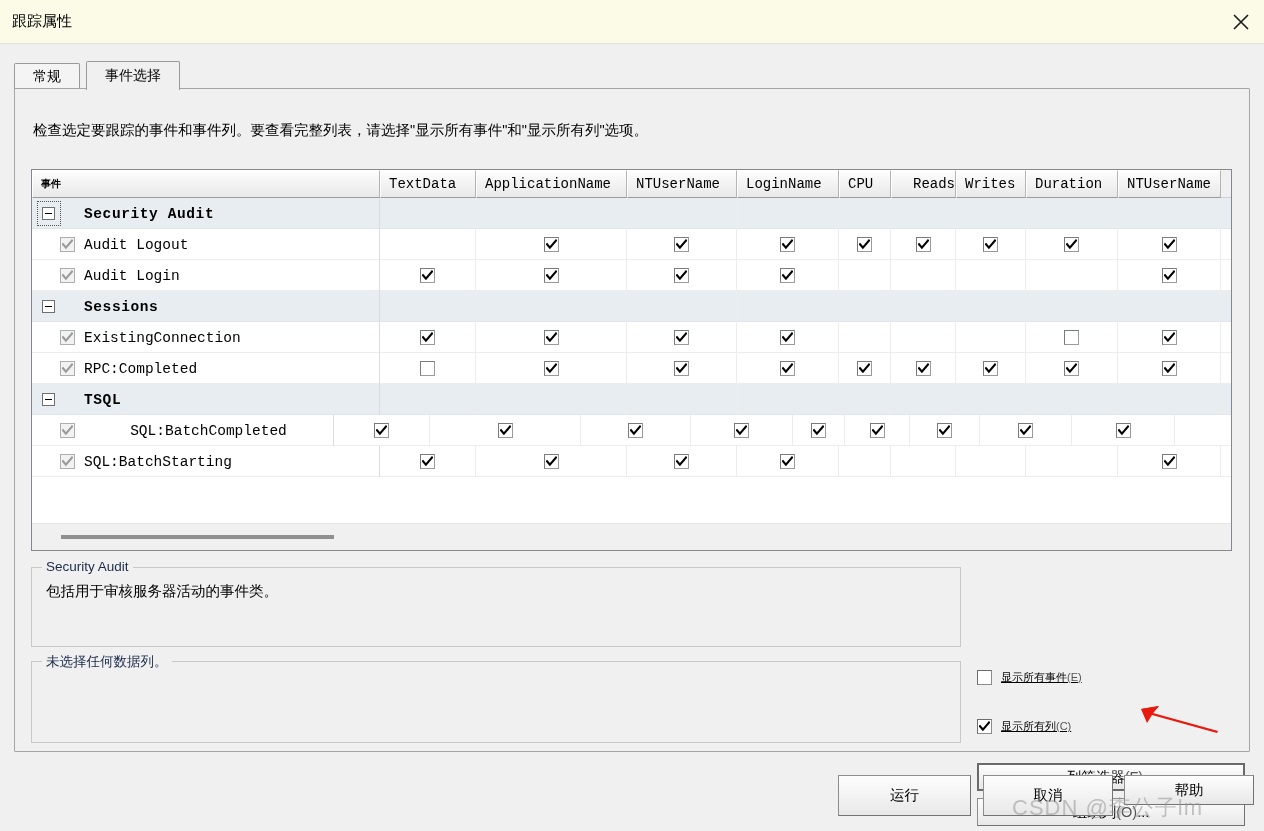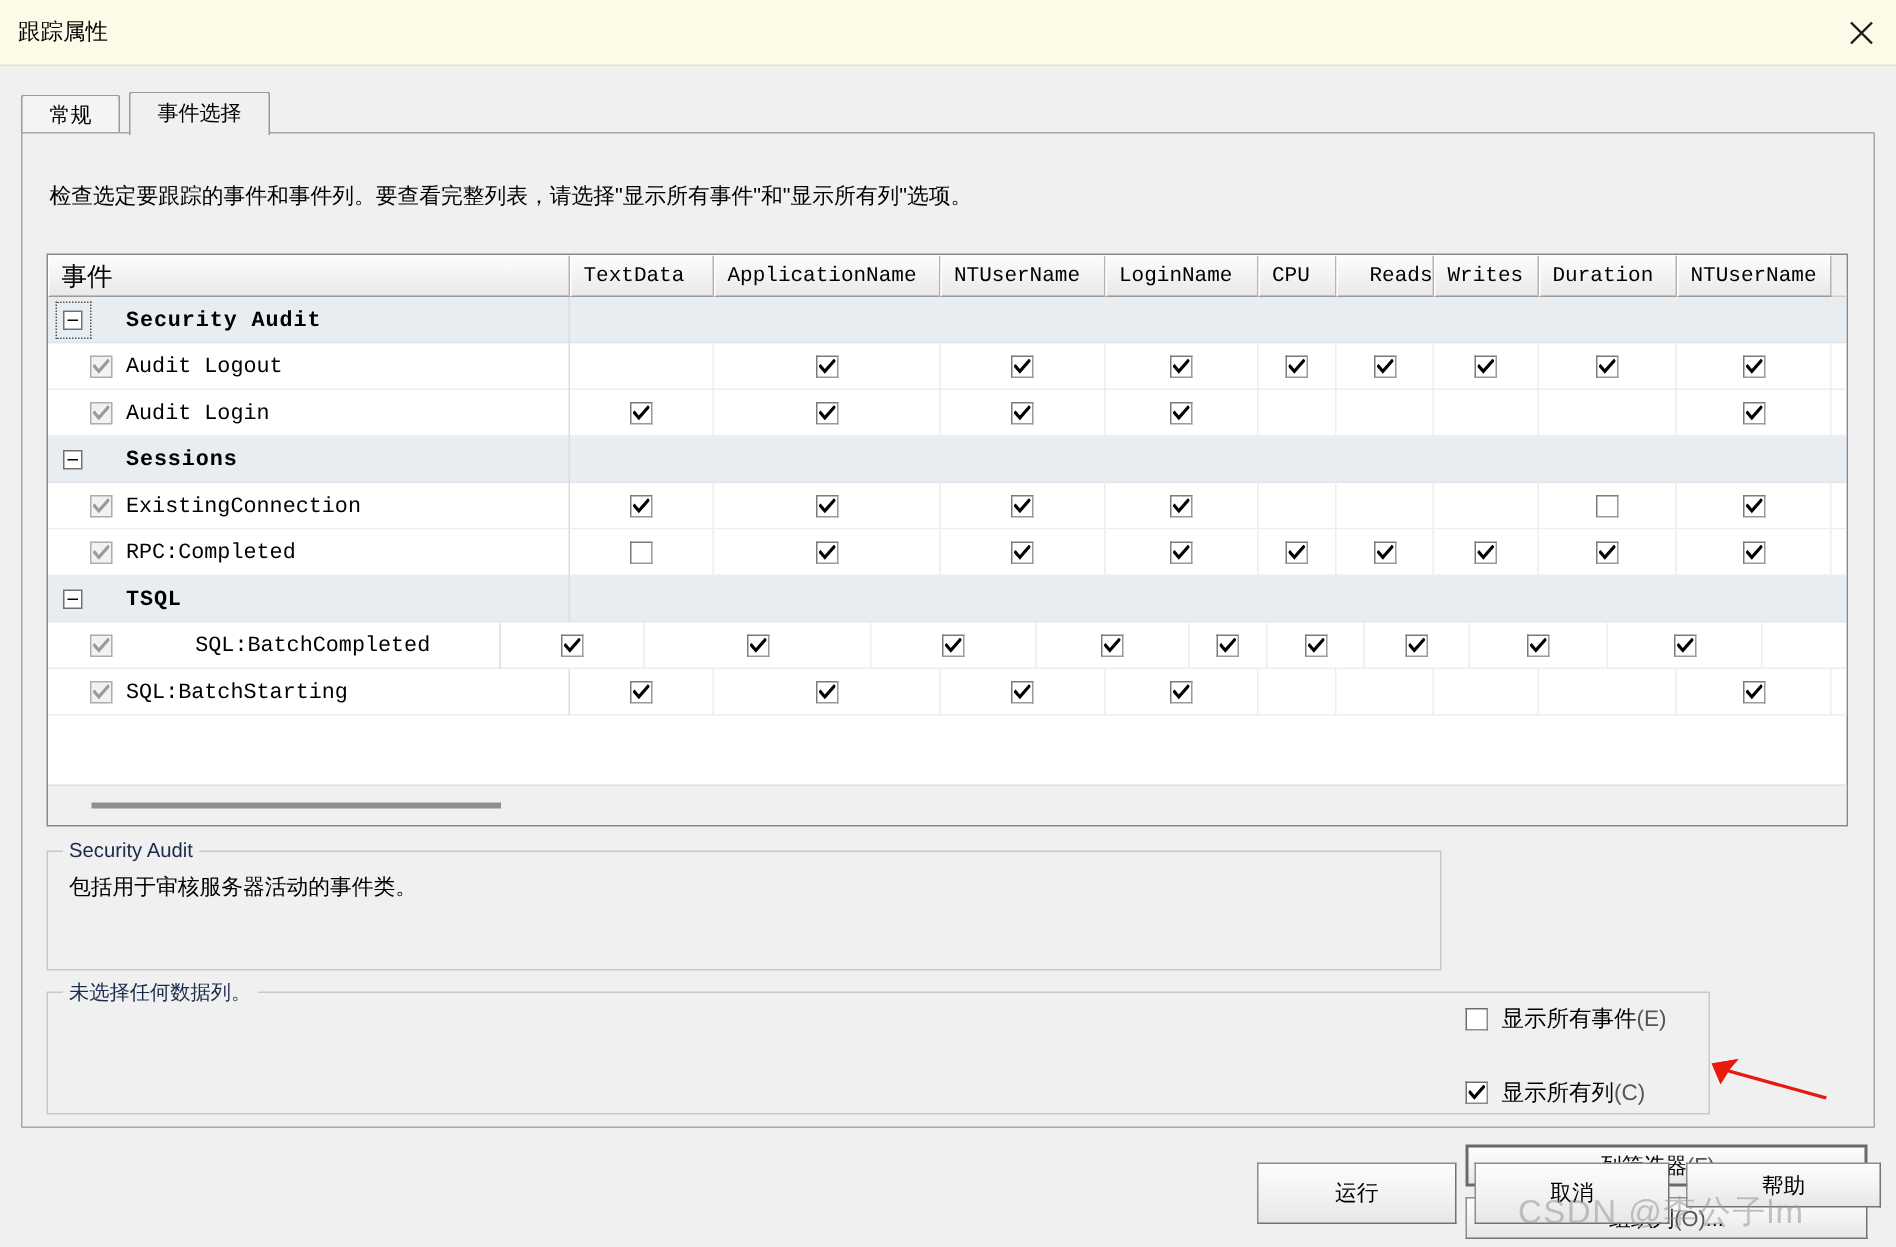--- a/index.html
+++ b/index.html
@@ -108,21 +108,22 @@
     padding-left: 8px;
     font-family: "Liberation Mono", "DejaVu Sans Mono", monospace;
     font-size: 14px;
     color: #000;
     white-space: nowrap;
     overflow: hidden;
     cursor: pointer;
   }
   .hcell.ev {
     font-family: "Liberation Sans", sans-serif;
-    font-size: 17px;
+    font-size: 10px;
+    font-weight: bold;
   }
   .grid-body { position: relative; }
   .grow {
     display: flex;
     height: 31px;
     box-sizing: border-box;
     border-bottom: 1px solid #ededed;
     background: #fff;
   }
   .grow.group {
@@ -225,42 +226,42 @@
     font-size: 13.5px;
     color: #1b2b4b;
     white-space: nowrap;
   }
   .gb-body {
     position: absolute; left: 14px; top: 14px;
     font-size: 14.5px; color: #000;
     white-space: nowrap;
   }
   #gb-event { left: 16px; top: 478px; width: 930px; height: 80px; }
-  #gb-cols  { left: 16px; top: 572px; width: 1109px; height: 82px; }
+  #gb-cols  { left: 16px; top: 572px; width: 930px; height: 82px; }
 
   
   .opt {
     position: absolute;
     display: flex; align-items: center;
     cursor: pointer;
     white-space: nowrap;
   }
   .opt .box {
     width: 15px; height: 15px;
     border: 1px solid #8b8b8b;
     border-top-color: #6d6d6d;
     border-left-color: #6d6d6d;
     background: #fff;
     box-sizing: border-box;
     position: relative;
     margin-right: 9px;
     flex: none;
   }
   .opt .box svg { position: absolute; left: 1px; top: 1px; }
-  .opt .lbl { font-size: 15px; color: #000; }
+  .opt .lbl { font-size: 11px; color: #000; text-decoration: underline; }
   #opt-events { left: 962px; top: 581px; }
   #opt-cols   { left: 962px; top: 614px; margin-top: 16px; }
   .accel { color: #555; }
 
   
   .btn {
     position: absolute;
     box-sizing: border-box;
     background: linear-gradient(#fdfdfd, #f2f2f2 55%, #e7e7e7);
     border: 1px solid #8d8d8d;

